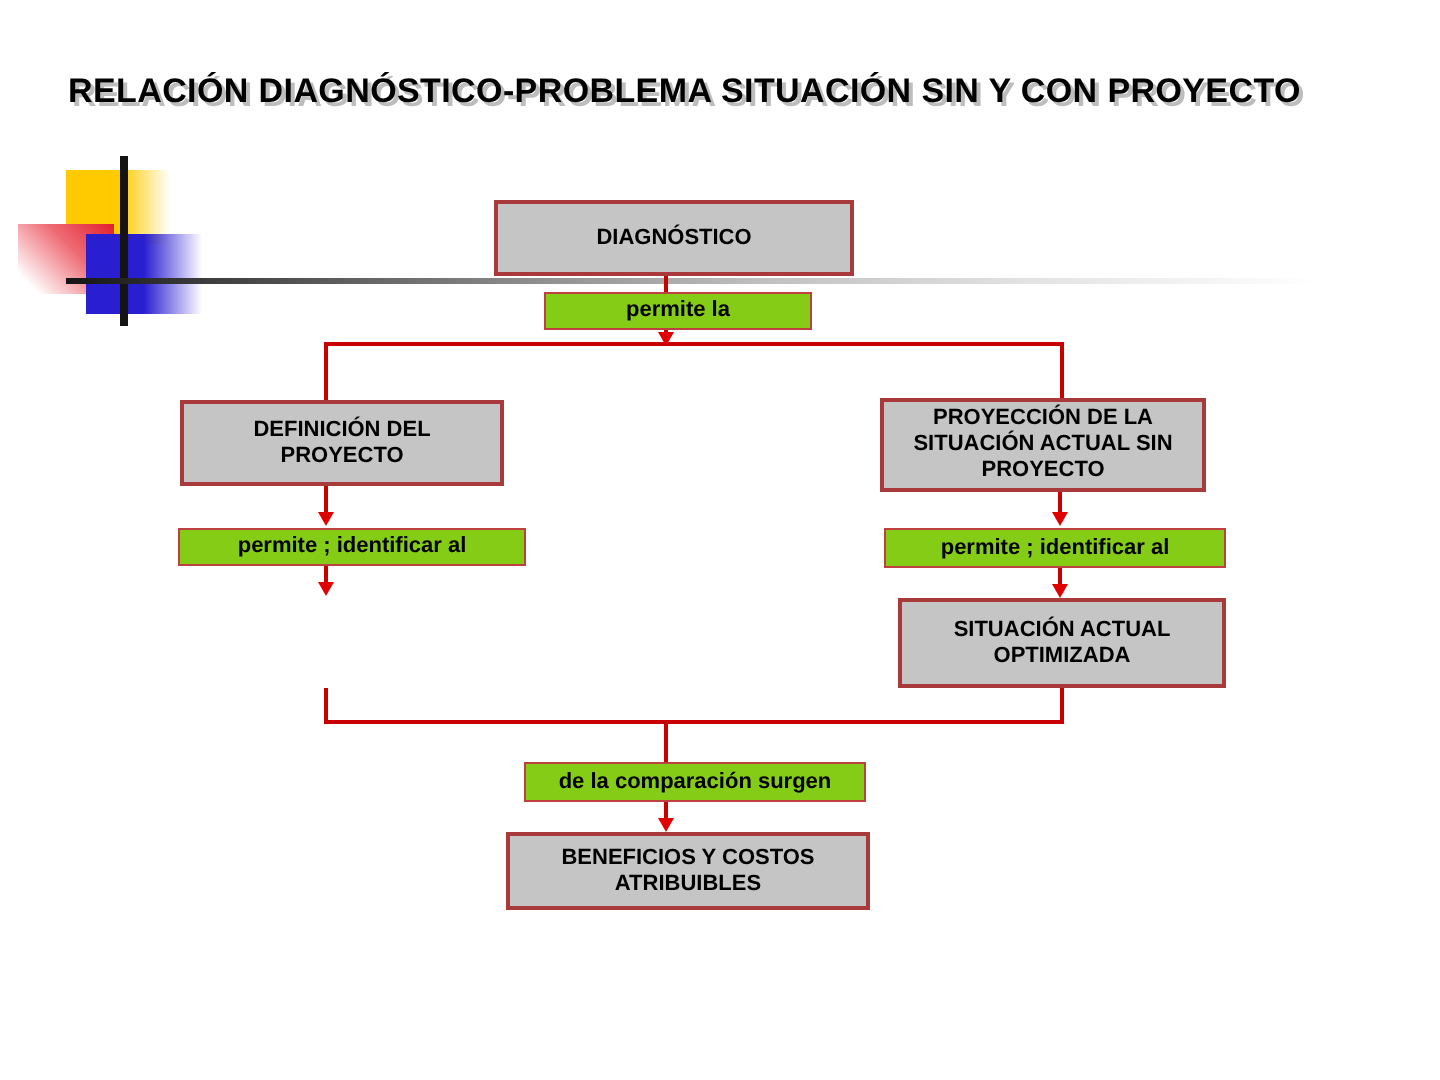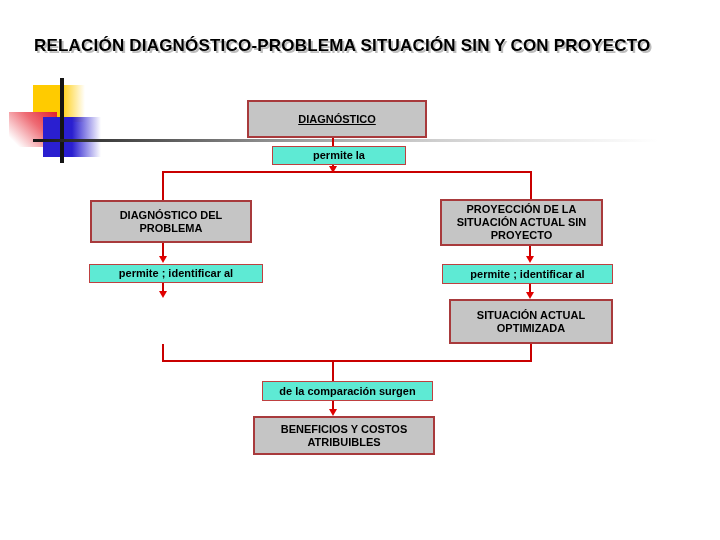--- a/index.html
+++ b/index.html
@@ -36,21 +36,21 @@
   .deco-hline{left:33px;top:139px;width:645px;height:3px;z-index:4;
     background:linear-gradient(90deg,#141414 0%,#3a3a3a 10%,#8a8a8a 35%,#c2c2c2 55%,#e3e3e3 75%,rgba(255,255,255,0) 97%);}
   
   .node{
     position:absolute;box-sizing:border-box;z-index:6;
     display:flex;align-items:center;justify-content:center;
     text-align:center;font-weight:bold;font-size:11px;line-height:13px;
     color:#000;padding:2px 4px;
   }
   .node.gray{background:var(--gray-box-fill);border:2px solid var(--gray-box-border);}
-  .node.white{background:#5eead4;border:1.5px solid var(--white-box-border);}
+  .node.white{background:#84cc16;border:1.5px solid var(--white-box-border);}
   
   .cline{position:absolute;background:var(--connector-red);z-index:5;}
   .arrow{position:absolute;width:8px;display:flex;flex-direction:column;align-items:center;z-index:5;}
   .arrow .stem{width:2px;flex:1;background:var(--connector-red);}
   .arrow .head{width:0;height:0;border-left:4px solid transparent;border-right:4px solid transparent;border-top:7px solid var(--arrow-red);}
 </style>
 </head>
 <body>
 
 <div class="slide">
@@ -90,30 +90,30 @@
   </div>
   <div class="arrow" style="left:526px;top:283px;height:16px;">
     <div class="stem"></div>
     <div class="head"></div>
   </div>
   <div class="arrow" style="left:329px;top:400px;height:16px;">
     <div class="stem"></div>
     <div class="head"></div>
   </div>
 
-  <div class="node gray" style="left:247px;top:100px;width:180px;height:38px;text-decoration:underline;">
+  <div class="node gray" style="left:247px;top:100px;width:180px;height:38px;">
     <span>DIAGNÓSTICO</span>
   </div>
 
   <div class="node white" style="left:272px;top:146px;width:134px;height:19px;">
     <span>permite la</span>
   </div>
 
   <div class="node gray" style="left:90px;top:200px;width:162px;height:43px;">
-    <span>DIAGNÓSTICO DEL PROBLEMA</span>
+    <span>DEFINICIÓN DEL PROYECTO</span>
   </div>
 
   <div class="node gray" style="left:440px;top:199px;width:163px;height:47px;align-items:center;">
     <span>PROYECCIÓN DE LA SITUACIÓN ACTUAL SIN PROYECTO</span>
   </div>
 
   <div class="node white" style="left:89px;top:264px;width:174px;height:19px;">
     <span>permite ; identificar al</span>
   </div>
 

